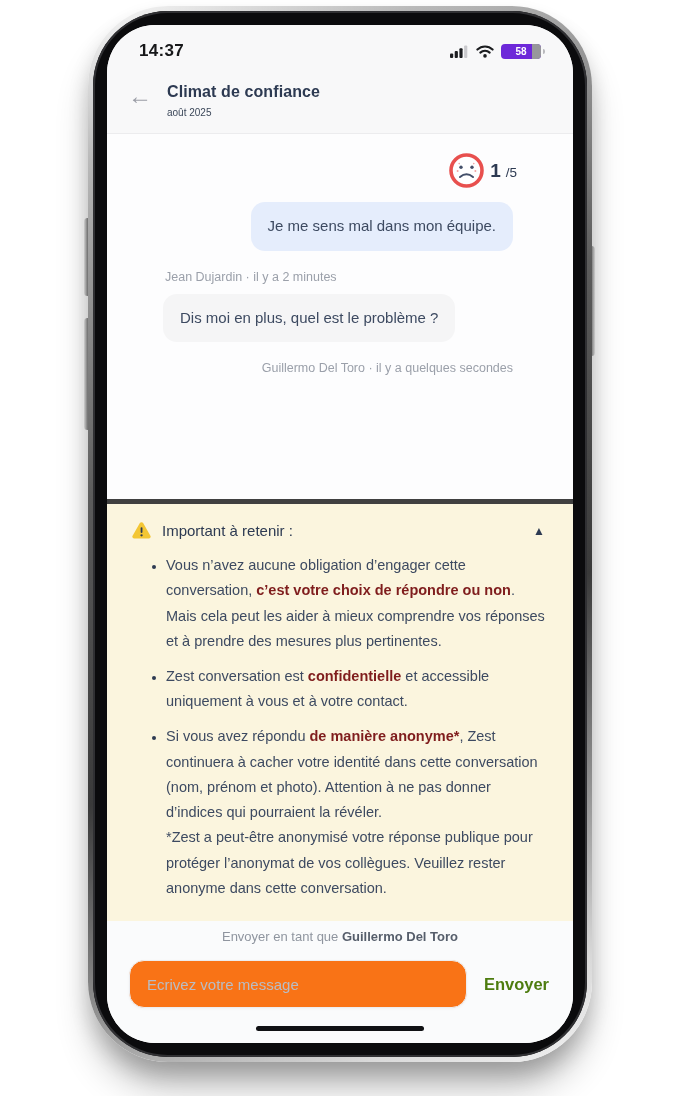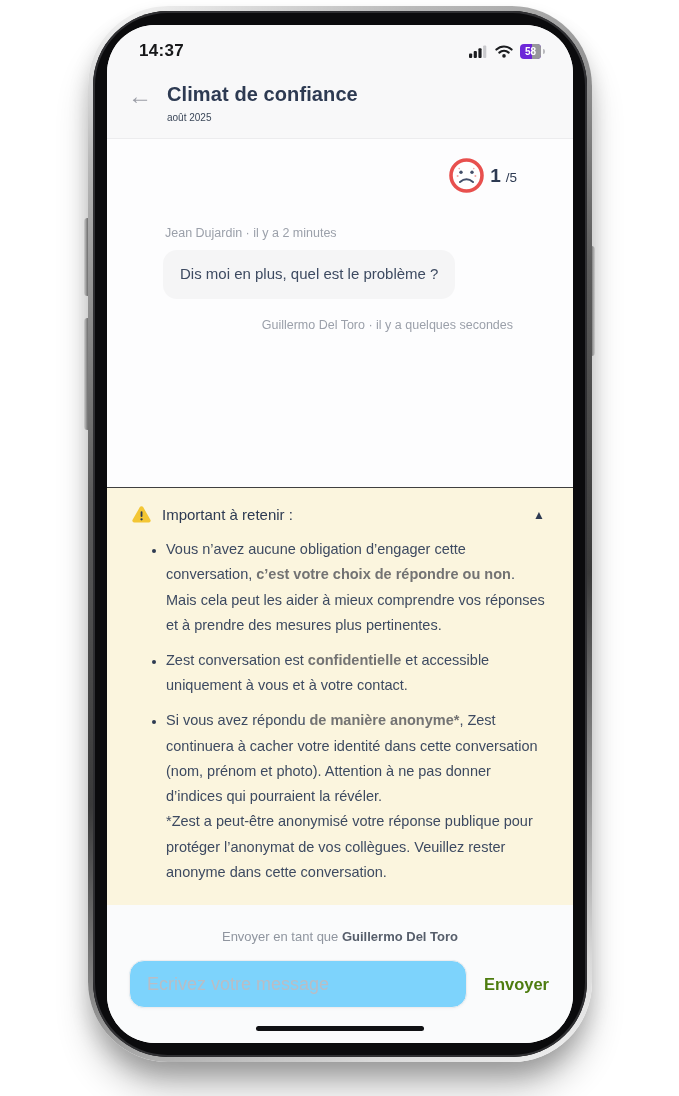--- a/index.html
+++ b/index.html
@@ -52,41 +52,41 @@
   
   .top-area { background: #f8f8f9; }
   .status-bar {
     display: flex; align-items: center; justify-content: space-between;
     padding: 16px 28px 4px 32px;
   }
   .status-time { font-size: 17px; font-weight: 700; color: #17181a; letter-spacing: .3px; }
   .status-icons { display: flex; align-items: center; gap: 7px; }
   .battery {
     position: relative;
-    width: 21px; height: 15px;
+    width: 40px; height: 15px;
     background: #6d28d9;
     border-radius: 4px;
     display: flex; align-items: center; justify-content: center;
   }
   .battery .empty {
     position: absolute; right: 0; top: 0;
     width: 9px; height: 100%;
     background: #97979b;
     border-radius: 0 4px 4px 0;
   }
   .battery .pct { position: relative; z-index: 1; color: #fff; font-size: 10px; font-weight: 700; }
   .battery-tip { width: 2px; height: 5px; background: #b9b9bd; border-radius: 0 2px 2px 0; margin-left: -5px; }
 
   .app-header {
     display: flex; align-items: flex-start; gap: 15px;
     padding: 18px 22px 15px 21px;
     border-bottom: 1px solid #ececee;
   }
   .back-arrow { color: #9a9da6; font-size: 24px; line-height: 1; margin-top: 1px; cursor: pointer; }
-  .header-title { font-size: 20px; font-weight: 700; color: #2d3a52; letter-spacing: .1px; }
+  .header-title { font-size: 16px; font-weight: 700; color: #2d3a52; letter-spacing: .1px; }
   .header-subtitle { font-size: 10px; color: #3b4759; margin-top: 6px; }
 
   
   .chat-area {
     flex: 1; min-height: 0;
     background: #fdfdfe;
     padding: 18px 26px 20px;
     display: flex; flex-direction: column;
   }
   .rating-row {
@@ -104,48 +104,48 @@
   }
   .bubble.sent { align-self: flex-end; margin-right: 34px; background: #e5edfc; }
   .bubble.received { align-self: flex-start; margin-left: 30px; background: #f5f5f6; }
   .msg-meta { font-size: 12.5px; color: #9ba0aa; margin: 19px 0 10px; }
   .msg-meta.left  { align-self: flex-start; margin-left: 32px; }
   .msg-meta.right { align-self: flex-end; margin-right: 34px; }
 
   
   .notice {
     background: #fbf5de;
-    border-top: 1px solid #404040;
+    border-top: 5px solid #404040;
     padding: 17px 24px 20px;
   }
   .notice-head { display: flex; align-items: center; gap: 10px; }
   .notice-title { flex: 1; font-size: 15px; font-weight: 500; color: #2d3a52; }
   .collapse-arrow { color: #2d3a52; font-size: 12px; cursor: pointer; padding: 2px 4px; }
   .notice ul { margin: 13px 0 0; padding-left: 35px; list-style: disc; }
   .notice li {
     font-size: 14.5px; line-height: 1.74;
     color: #3d4a61;
     margin-bottom: 10px;
     white-space: pre-line;
   }
   .notice li::marker { color: #2d3a52; font-size: 12px; }
   .notice li:last-child { margin-bottom: 0; }
-  .b { font-weight: 700; color: #737373; }
-
-  
-  .composer { background: #fafbfc; padding: 24px 22px 12px; }
+  .b { font-weight: 700; color: #7f1d1d; }
+
+  
+  .composer { background: #fafbfc; padding: 8px 22px 12px; }
   .send-as { text-align: center; font-size: 13px; color: #8f959f; margin-bottom: 16px; }
   .send-as b { color: #565e6b; font-weight: 700; }
   .input-row { display: flex; align-items: center; gap: 15px; }
   .msg-input {
     flex: 1; height: 48px;
     border: 1px solid #ededef; border-radius: 15px;
-    background: #7dd3fc;
+    background: #f97316;
     padding: 0 17px;
-    font-size: 18px; color: #3d4a61;
+    font-size: 15px; color: #3d4a61;
     font-family: "Liberation Sans", sans-serif;
     box-shadow: 0 1px 3px rgba(0,0,0,0.04);
     outline: none;
   }
   .msg-input::placeholder { color: #b9bdc5; }
   .send-btn {
     background: none; border: none;
     color: #4d7c0f; font-size: 16.5px; font-weight: 700;
     font-family: "Liberation Sans", sans-serif;
     cursor: pointer; padding: 4px 2px;
@@ -208,20 +208,21 @@
             <path d="M12 25 Q18.5 19.6 25 25" stroke="#44506a" stroke-width="2" fill="none" stroke-linecap="round"></path>
             <circle cx="9.6" cy="19" r="1" fill="#f0a3a2"></circle>
             <circle cx="27.4" cy="19" r="1" fill="#f0a3a2"></circle>
             <circle cx="11.2" cy="11.6" r="0.8" fill="#f0a3a2"></circle>
             <circle cx="25.8" cy="11.6" r="0.8" fill="#f0a3a2"></circle>
           </svg>
           <span class="rating-value">1</span>
           <span class="rating-suffix">/5</span>
         </div>
 
+        <div class="bubble sent">Je me sens mal dans mon équipe.</div>
 
         <div class="msg-meta left">Jean Dujardin · il y a 2 minutes</div>
         <div class="bubble received">Dis moi en plus, quel est le problème ?</div>
 
         <div class="msg-meta right">Guillermo Del Toro · il y a quelques secondes</div>
       </div>
 
       <div class="notice">
         <div class="notice-head">
           <svg width="21" height="19" viewBox="0 0 24 22">

